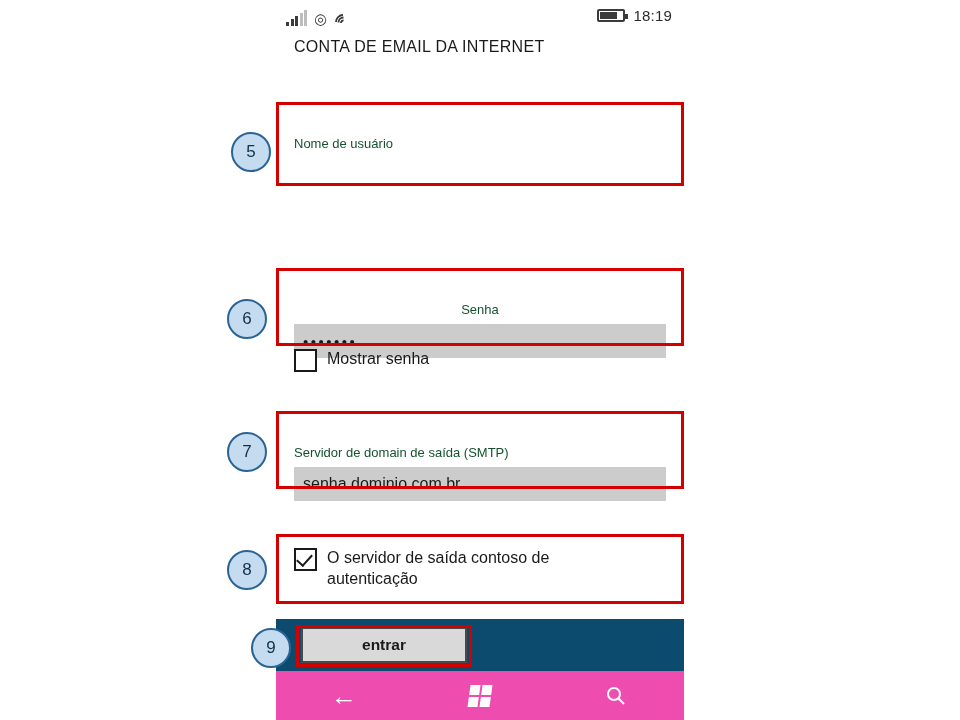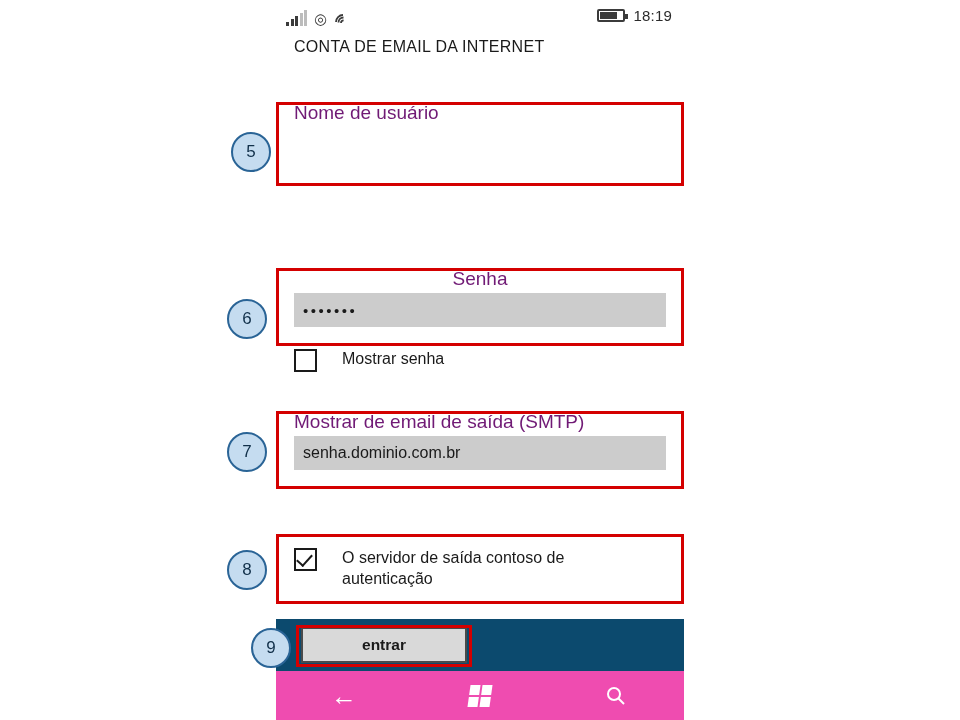--- a/index.html
+++ b/index.html
@@ -122,24 +122,25 @@
     white-space: nowrap;
   }
 
   
   .field {
     position: absolute;
     left: 18px;
     width: 372px;
   }
   .field-label {
-    font-size: 19px;
-    color: #701a75;
+    font-size: 13px;
+    color: #14532d;
     margin-bottom: 5px;
     line-height: 18px;
+    margin-top: 31px;
   }
   .field-input {
     width: 100%;
     height: 34px;
     background: #cccccc;
     border: none;
     box-sizing: border-box;
     font-family: "Liberation Sans", sans-serif;
     font-size: 16px;
     color: #1a1a1a;
@@ -165,21 +166,21 @@
     font-size: 16px;
     line-height: 22px;
     color: #1a1a1a;
   }
 
   
   .checkrow {
     position: absolute;
     display: flex;
     align-items: flex-start;
-    gap: 25px;
+    gap: 10px;
   }
   .cbox {
     width: 23px;
     height: 23px;
     border: 2.5px solid #1a1a1a;
     background: #ffffff;
     box-sizing: border-box;
     position: relative;
     flex: 0 0 auto;
     margin-top: 1px;
@@ -328,21 +329,21 @@
     <div class="field-label">Senha</div>
     <div class="field-input pwd" title="Senha">•••••••</div>
   </div>
 
   <div class="checkrow" id="check-showpass">
     <span class="cbox"></span>
     <span class="checkrow-label">Mostrar senha</span>
   </div>
 
   <div class="field" id="field-smtp">
-    <div class="field-label">Mostrar de email de saída (SMTP)</div>
+    <div class="field-label">Servidor de domain de saída (SMTP)</div>
     <div class="field-input" title="Servidor de email de saída (SMTP)">senha.dominio.com.br</div>
   </div>
 
   <div class="checkrow" id="check-smtpauth">
     <span class="cbox checked"></span>
     <span class="checkrow-label">O servidor de saída contoso de autenticação</span>
   </div>
 
   <div id="signin-row">
     <div id="signin-button">entrar</div>

